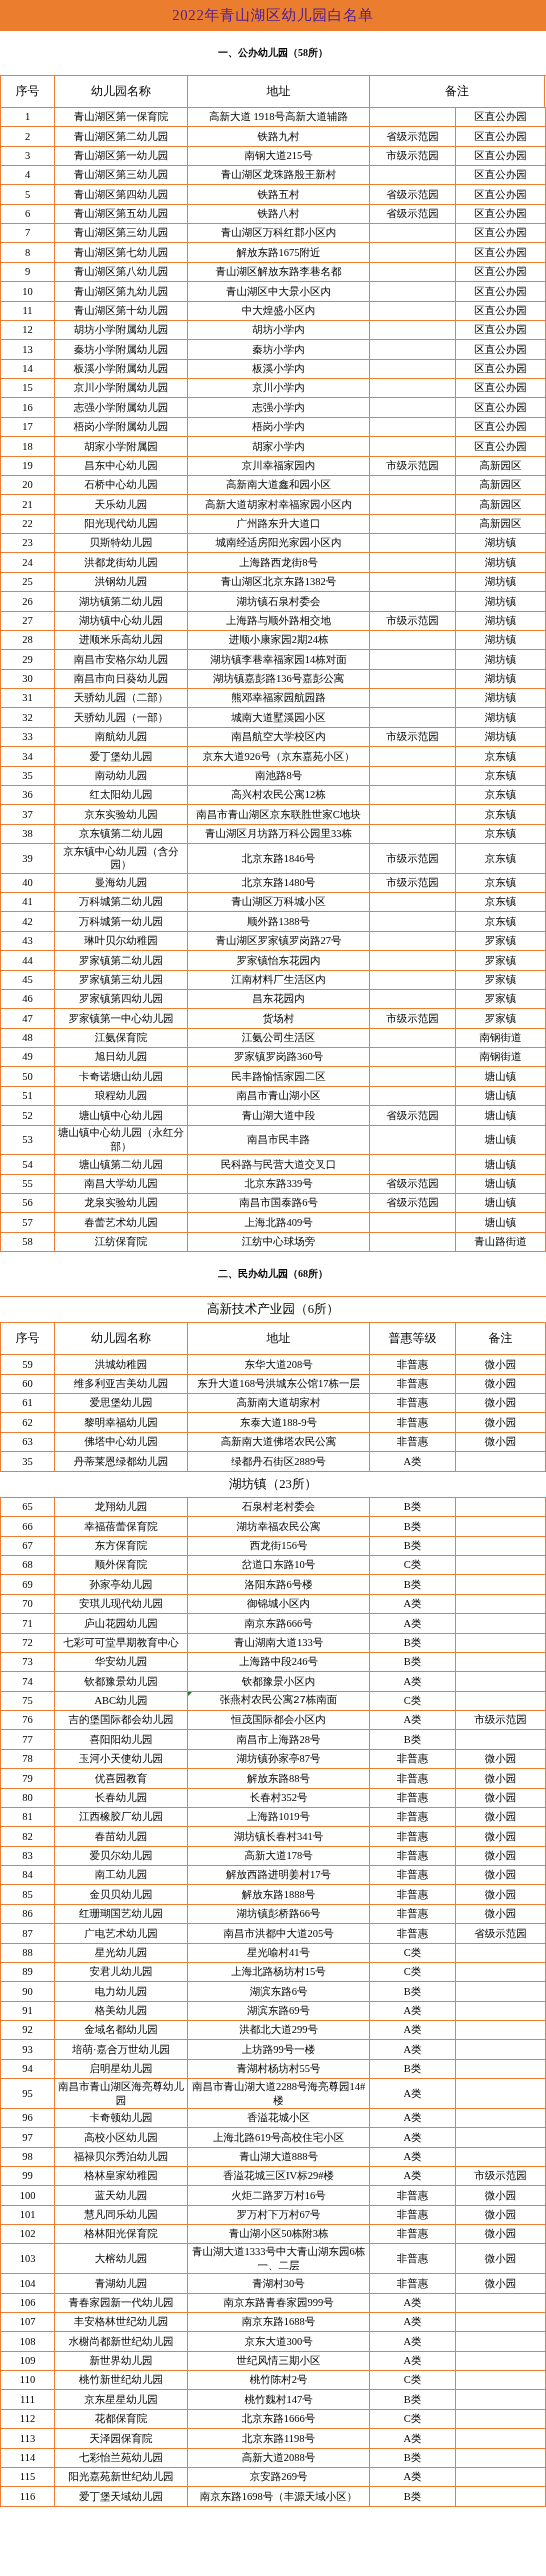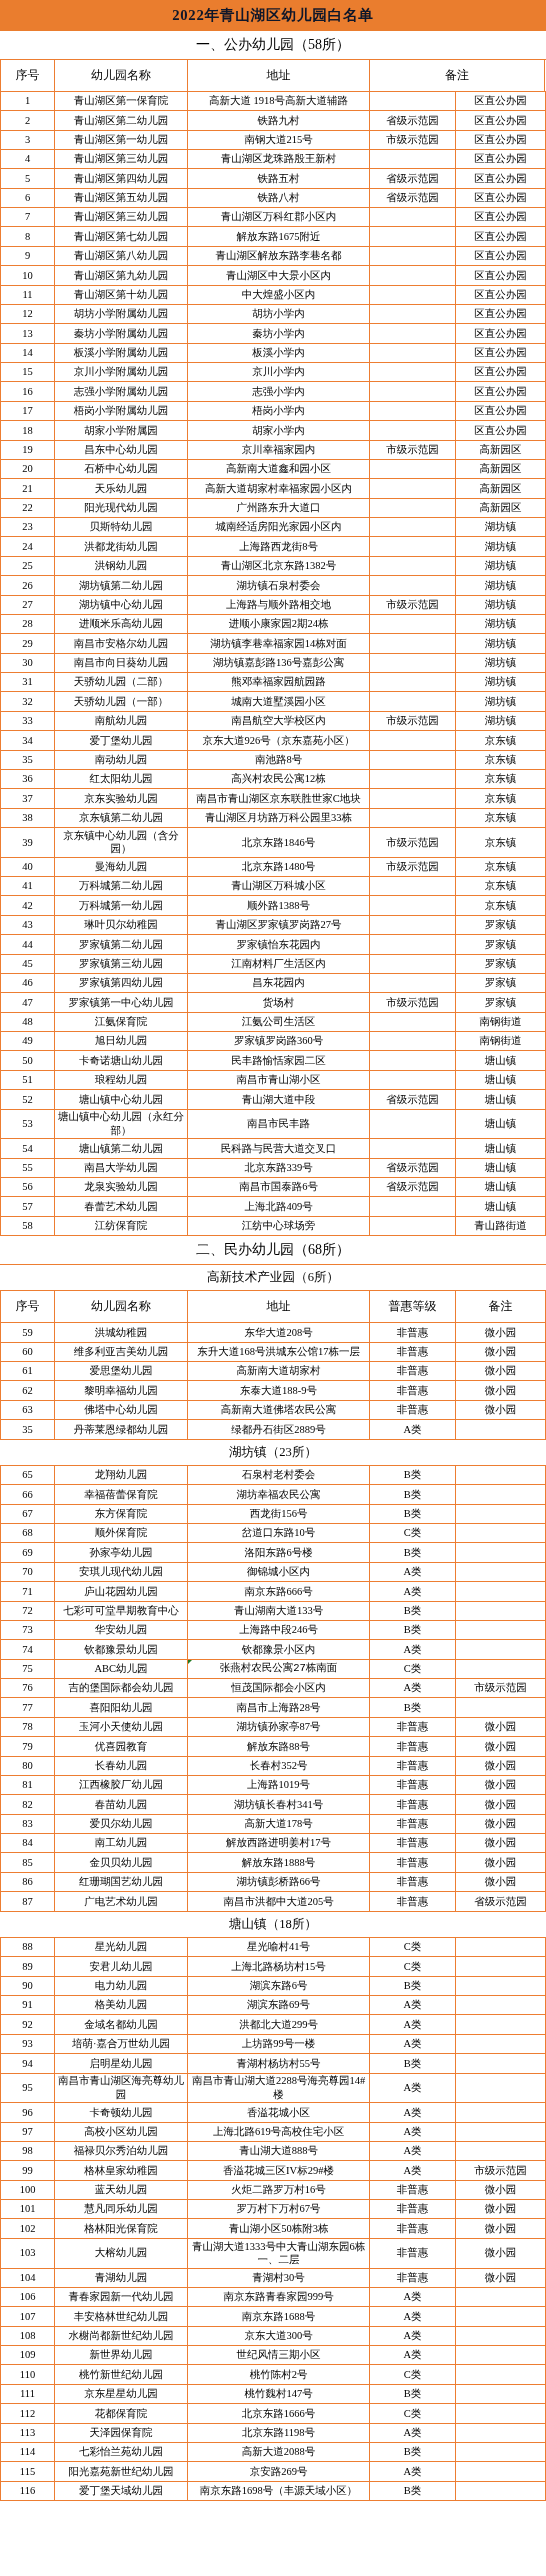--- a/index.html
+++ b/index.html
@@ -3,28 +3,28 @@
 <meta charset="utf-8">
 <style>
   :root{
     --bd:#ED7D31;
     --title-bg:#EA7D2E;
   }
   html,body{margin:0;padding:0;background:#fff;}
   body{width:546px;font-family:"Liberation Serif","DejaVu Serif",serif;color:#000;}
   .page{width:546px;}
   .title{
-    background:var(--title-bg);color:#0f172a;font-weight:bold;
+    background:var(--title-bg);color:#4c1d95;font-weight:normal;
     text-align:center;font-size:14.7px;padding:5.6px 0 6.3px 0;letter-spacing:0.7px;
   }
   .band{
     text-align:center;border-bottom:1.4px solid var(--bd);
     padding:4.2px 0;font-size:12.6px;background:#fff;
   }
-  .band.section{font-weight:normal;font-size:14px;padding:5px 0;}
+  .band.section{font-weight:bold;font-size:10px;padding:15px 0;}
   .trow{
     display:grid;grid-template-columns:55px 133px 182px 86px 90px;
     border-bottom:1.4px solid var(--bd);
   }
   .trow.merged{grid-template-columns:55px 133px 182px 175px;}
   .trow>div{
     border-right:0.7px solid var(--bd);
     display:flex;align-items:center;justify-content:center;
     text-align:center;padding:0.7px 2.1px;min-height:17px;
     font-size:10.5px;line-height:1.3;position:relative;
@@ -662,21 +662,20 @@
         <div>非普惠</div>
         <div>微小园</div>
       </div>
       <div class="trow">
         <div>87</div>
         <div>广电艺术幼儿园</div>
         <div>南昌市洪都中大道205号</div>
         <div>非普惠</div>
         <div>省级示范园</div>
       </div>
-      <div class="band">塘山镇（18所）</div>
       <div class="trow">
         <div>88</div>
         <div>星光幼儿园</div>
         <div>星光喻村41号</div>
         <div>C类</div>
         <div></div>
       </div>
       <div class="trow">
         <div>89</div>
         <div>安君儿幼儿园</div>

